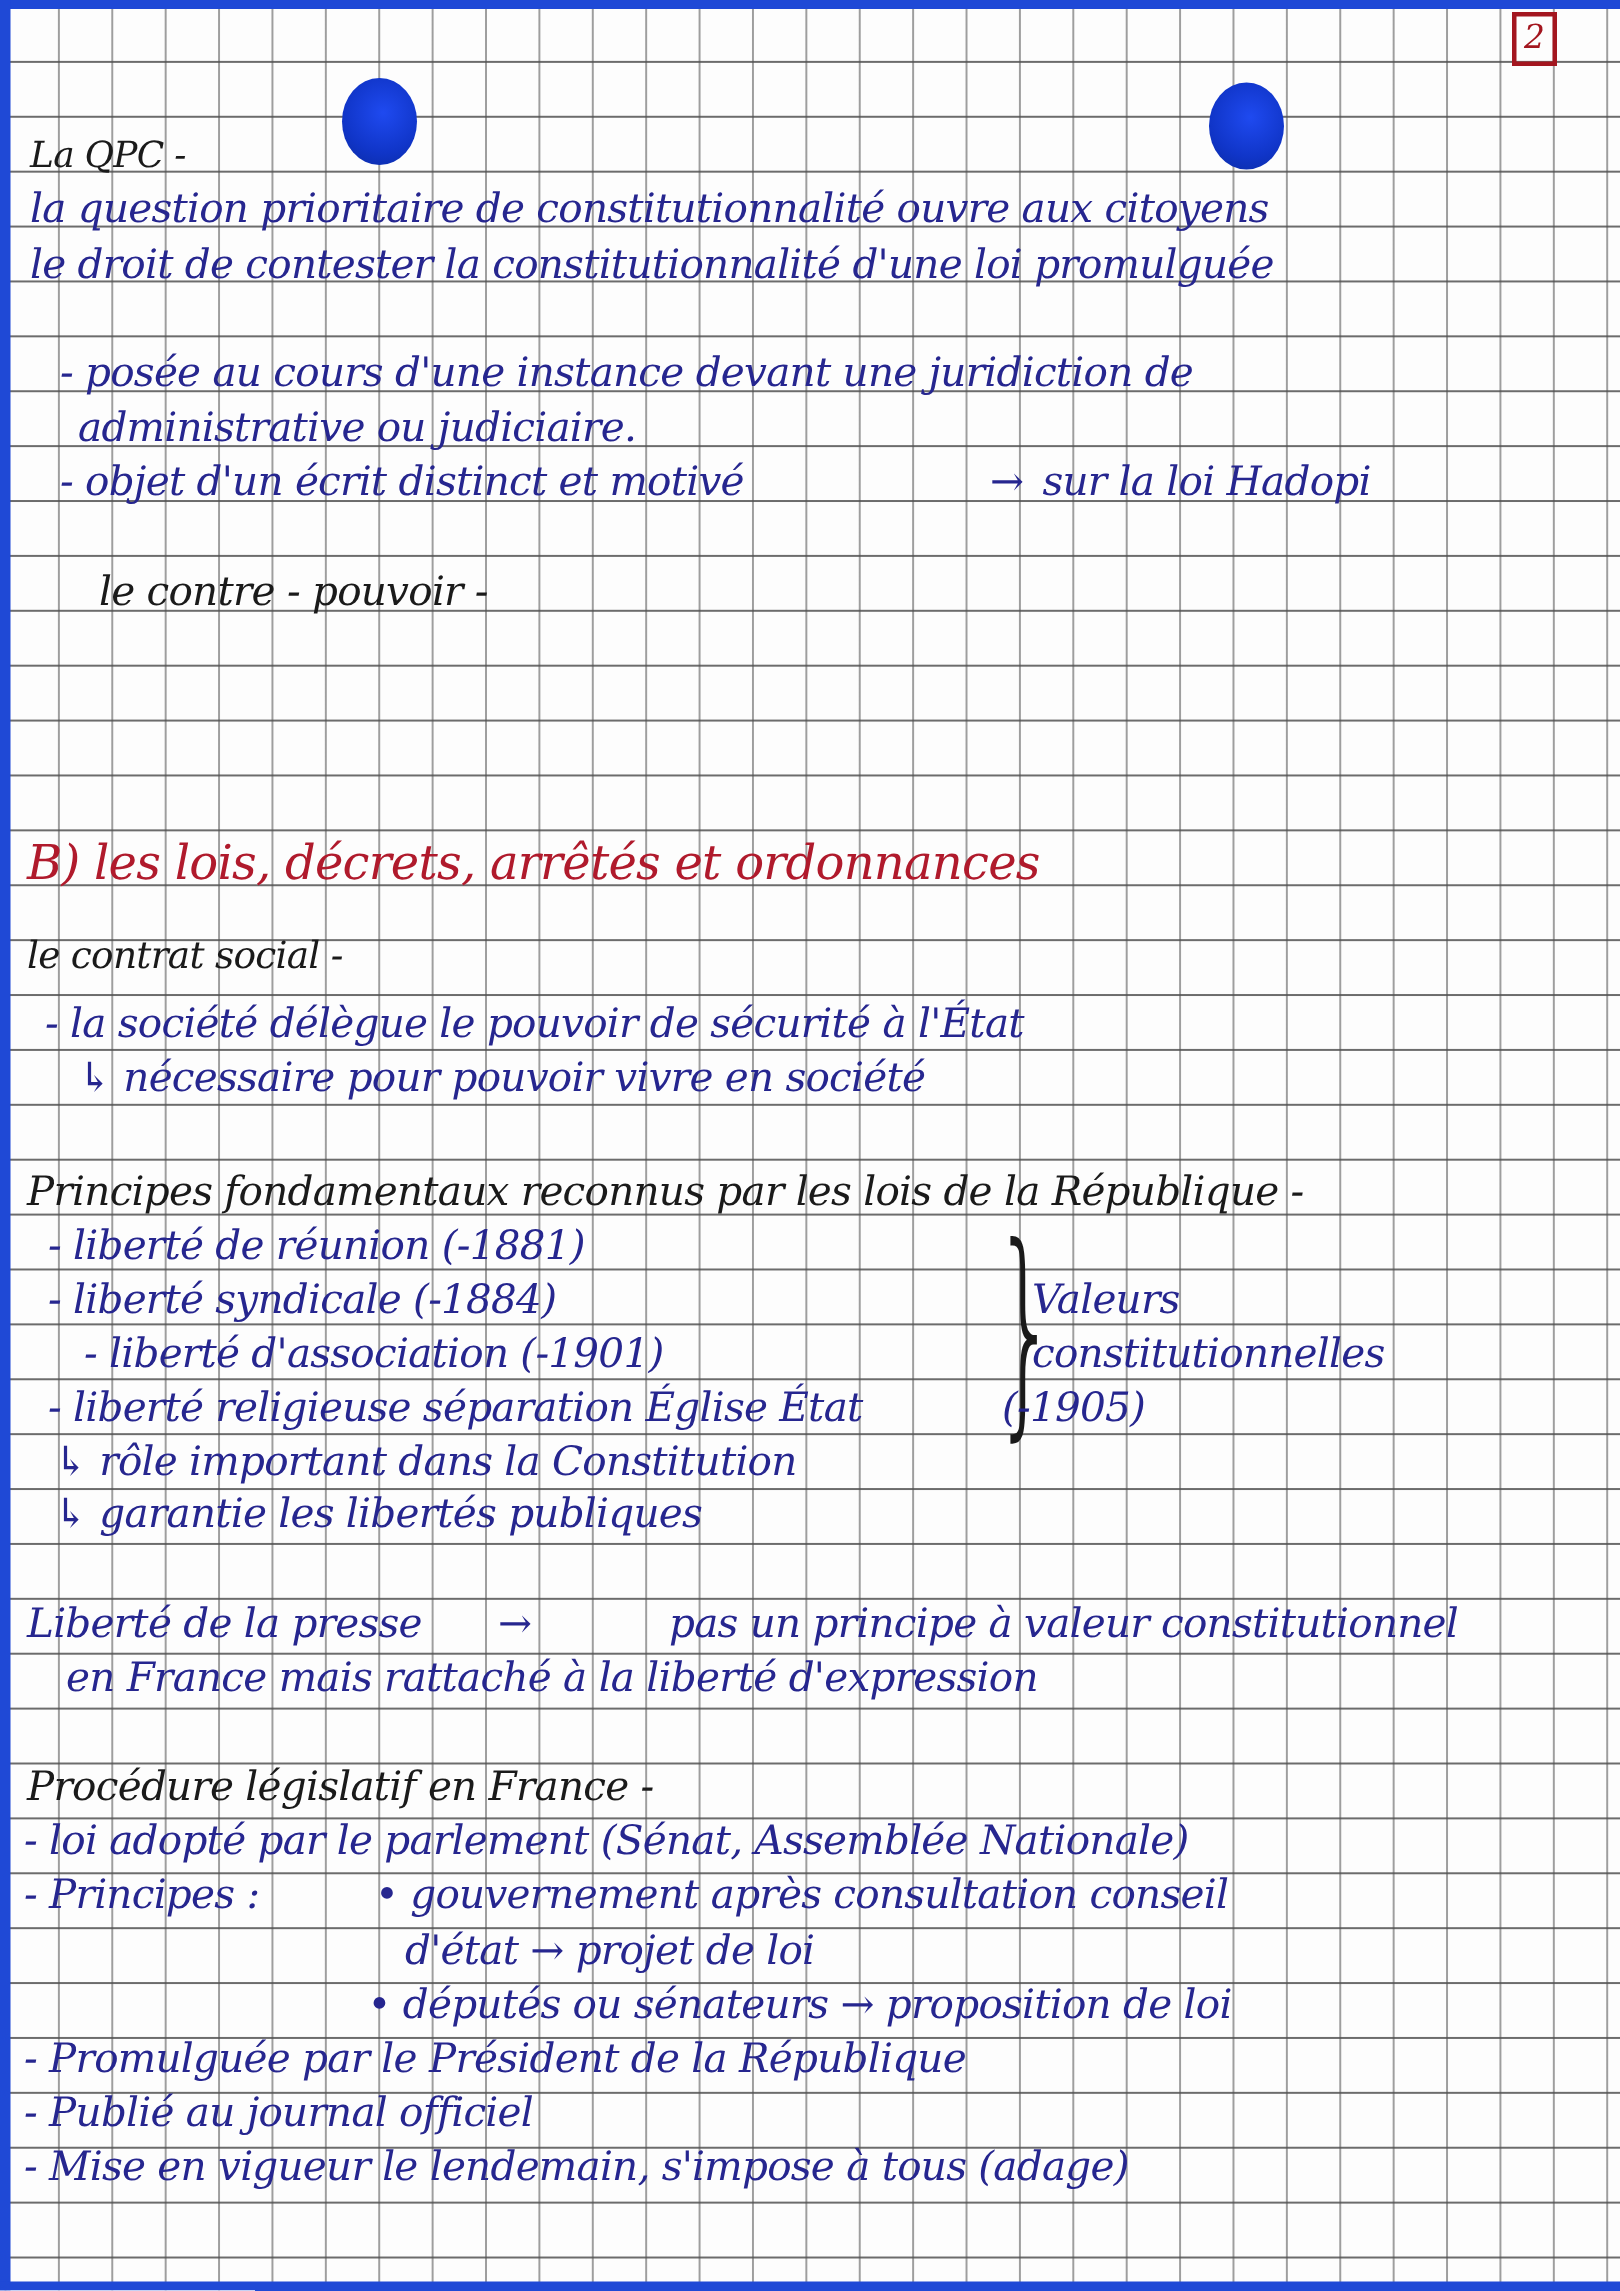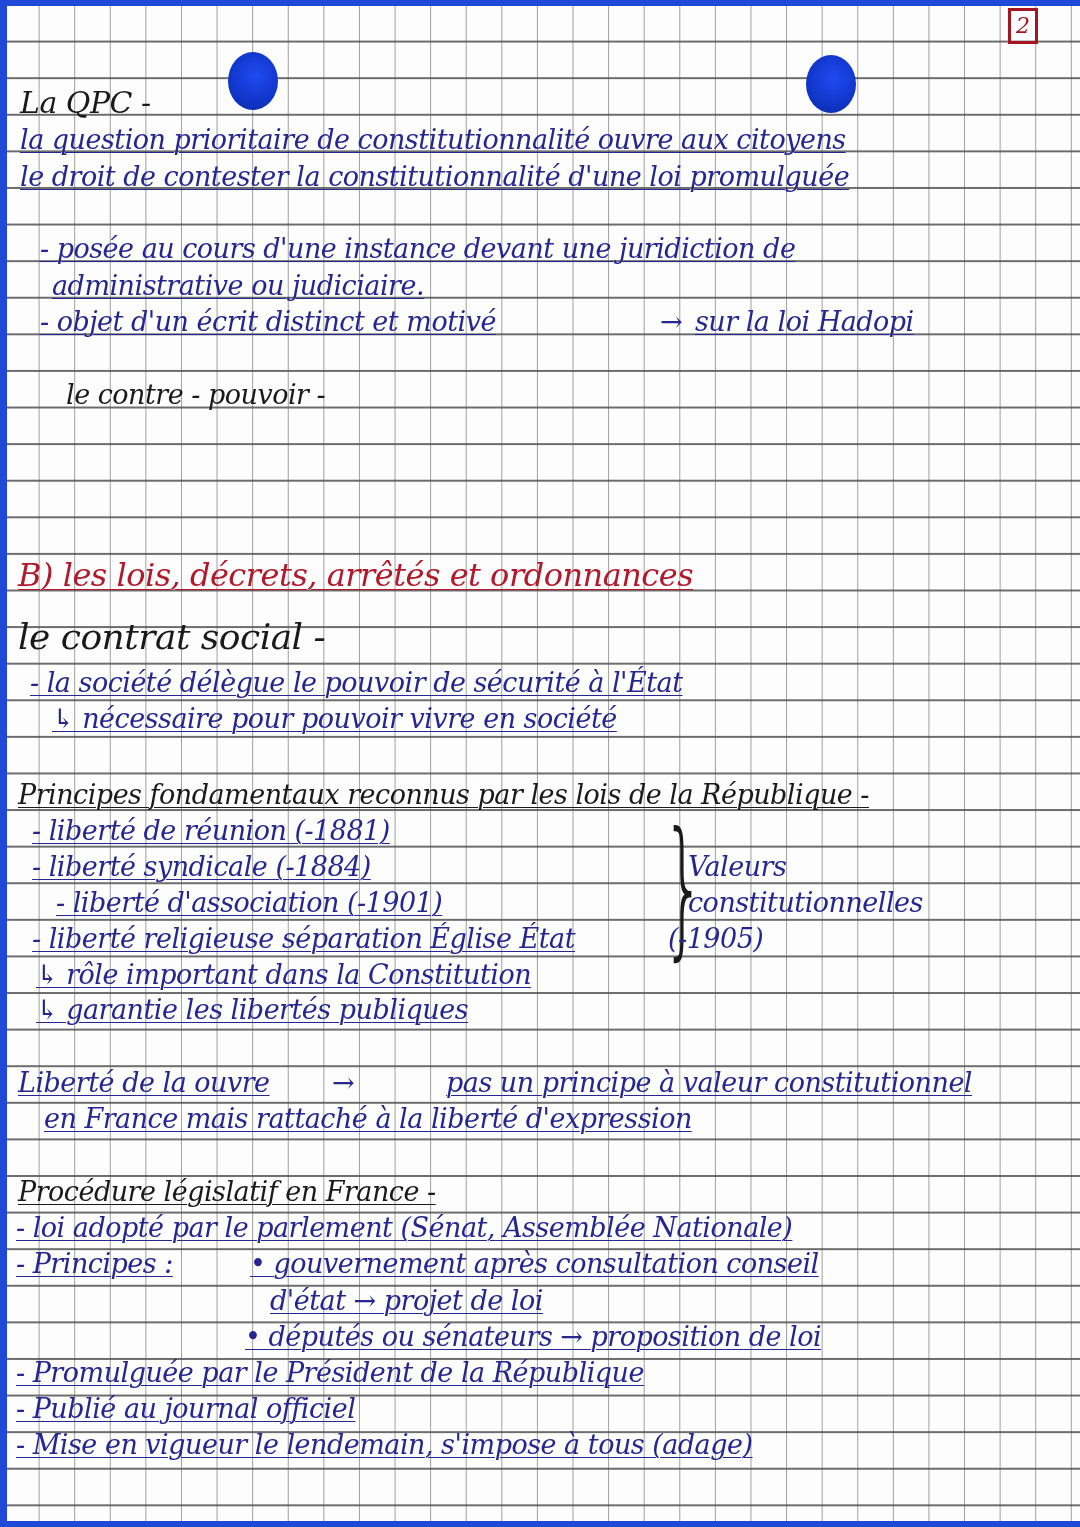--- a/index.html
+++ b/index.html
@@ -31,71 +31,71 @@
       font-size: 22px; text-align: center; line-height: 30px;
     }
     .line {
       position: absolute; white-space: nowrap;
       font-family: "DejaVu Serif", serif; font-style: italic;
       font-size: 27px; line-height: 30px; letter-spacing: -0.5px;
     }
     .blue { color: #26268f; }
     .black { color: #1a1a1a; }
     .red { color: #b01a2c; font-size: 32px; }
-    .u { text-decoration: underline; text-decoration-thickness: 1px; text-underline-offset: 3px; }
+    .u { text-decoration-thickness: 1px; text-underline-offset: 3px; }
     .brace {
       position: absolute; color: #1a1a1a; font-family: "DejaVu Sans", sans-serif;
       font-weight: 200;
     }
   </style>
 </head>
 <body>
 
 <div class="page">
   <div class="border-top"></div>
   <div class="border-left"></div>
   <div class="border-bottom"></div>
 
   <div class="hole" style="left:228px; top:52px;"></div>
   <div class="hole" style="left:806px; top:55px;"></div>
 
   <div class="pagenum">2</div>
 
-  <div class="line black" style="left:20px; top:88px; font-size:30px;">La QPC -</div>
+  <div class="line black" style="left:20px; top:88px; font-size:24px;">La QPC -</div>
   <div class="line blue u" style="left:20px; top:125px;">la question prioritaire de constitutionnalité ouvre aux citoyens</div>
   <div class="line blue u" style="left:20px; top:162px;">le droit de contester la constitutionnalité d'une loi promulguée</div>
   <div class="line blue u" style="left:40px; top:234px;">- posée au cours d'une instance devant une juridiction de</div>
   <div class="line blue u" style="left:52px; top:271px;">administrative ou judiciaire.</div>
   <div class="line blue u" style="left:40px; top:307px;">- objet d'un écrit distinct et motivé</div>
   <div class="line blue" style="left:660px; top:307px;">→</div>
   <div class="line blue u" style="left:695px; top:307px;">sur la loi Hadopi</div>
 
   <div class="line black" style="left:18px; top:380px;margin-left:48px;">le contre - pouvoir -</div>
 
   <div class="line red u" style="left:18px; top:560px;">B) les lois, décrets, arrêtés et ordonnances</div>
 
-  <div class="line black" style="left:18px; top:622px; font-size:36px;">le contrat social -</div>
+  <div class="line black" style="left:18px; top:622px; font-size:25px;">le contrat social -</div>
   <div class="line blue u" style="left:30px; top:668px;">- la société délègue le pouvoir de sécurité à l'État</div>
   <div class="line blue u" style="left:52px; top:704px;">↳ nécessaire pour pouvoir vivre en société</div>
 
   <div class="line black u" style="left:18px; top:780px;">Principes fondamentaux reconnus par les lois de la République -</div>
   <div class="line blue u" style="left:32px; top:816px;">- liberté de réunion (-1881)</div>
   <div class="line blue u" style="left:32px; top:852px;">- liberté syndicale (-1884)</div>
   <div class="line blue u" style="left:32px; top:888px;margin-left:24px;">- liberté d'association (-1901)</div>
   <div class="line blue u" style="left:32px; top:924px;">- liberté religieuse séparation Église État</div>
 
   <div class="brace" style="left:636px; top:812px; font-size:150px; line-height:150px; transform:scaleX(0.45);">}</div>
   <div class="line blue" style="left:688px; top:852px;">Valeurs</div>
   <div class="line blue" style="left:688px; top:888px;">constitutionnelles</div>
   <div class="line blue" style="left:668px; top:924px;">(-1905)</div>
 
   <div class="line blue u" style="left:36px; top:960px;">↳ rôle important dans la Constitution</div>
   <div class="line blue u" style="left:36px; top:995px;">↳ garantie les libertés publiques</div>
 
-  <div class="line blue u" style="left:18px; top:1068px;">Liberté de la ouvre</div>
+  <div class="line blue u" style="left:18px; top:1068px;">Liberté de la presse</div>
   <div class="line blue" style="left:332px; top:1068px;">→</div>
   <div class="line blue u" style="left:398px; top:1068px;margin-left:48px;">pas un principe à valeur constitutionnel</div>
   <div class="line blue u" style="left:44px; top:1104px;">en France mais rattaché à la liberté d'expression</div>
 
   <div class="line black u" style="left:18px; top:1177px;">Procédure législatif en France -</div>
   <div class="line blue u" style="left:16px; top:1213px;">- loi adopté par le parlement (Sénat, Assemblée Nationale)</div>
   <div class="line blue u" style="left:16px; top:1249px;">- Principes :</div>
   <div class="line blue u" style="left:250px; top:1249px;">• gouvernement après consultation conseil</div>
   <div class="line blue u" style="left:270px; top:1286px;">d'état → projet de loi</div>
   <div class="line blue u" style="left:245px; top:1322px;">• députés ou sénateurs → proposition de loi</div>

